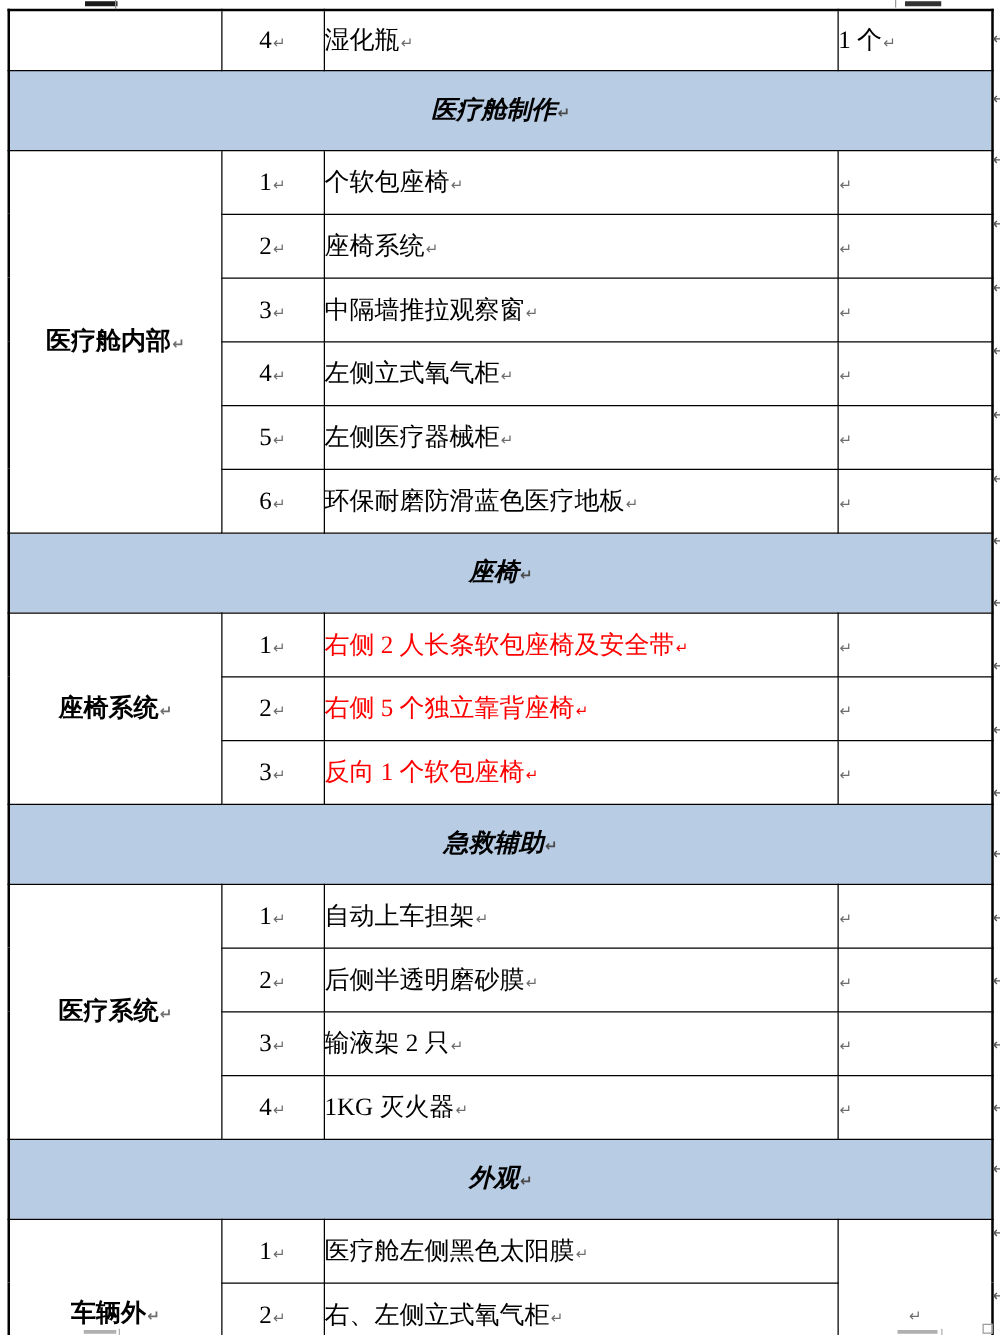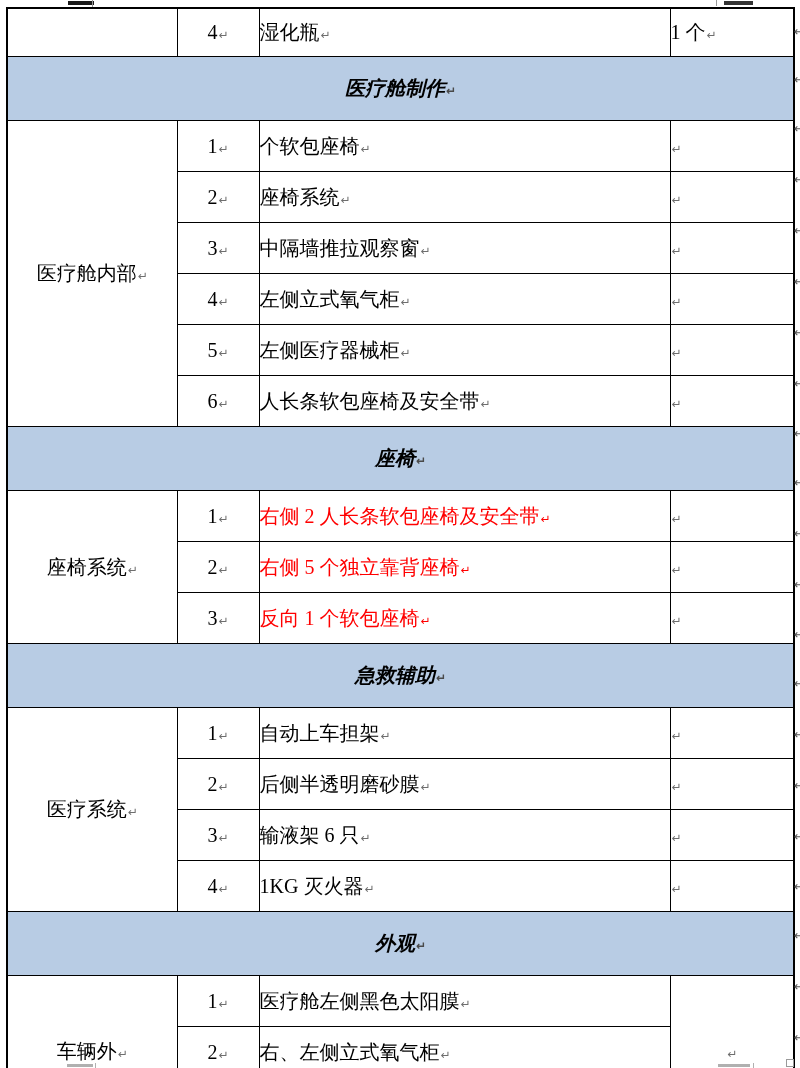--- a/index.html
+++ b/index.html
@@ -18,21 +18,21 @@
     border:1px solid #000; padding:0; vertical-align:middle;
     font-size:20px; line-height:1.2; overflow:hidden;
   }
   tr.h-lead{height:48px;}
   tr.h-band{height:64px;font-style:italic;}
   tr.h-item{height:51px;}
   td.band{
     background:#b8cce4; text-align:center; font-weight:bold;
     border-top:2px solid #000; border-bottom:2px solid #000;
   }
-  td.cat{text-align:center;}
+  td.cat{text-align:center;font-weight:bold;}
   td.num{text-align:center;}
   td.item{text-align:left; padding-left:5px;margin-top:28px;}
   td.qty{text-align:left; padding-left:7px;}
   td.qty-merged{text-align:center; padding-left:0;}
   .red{color:#ff0000;}
   .pm{
     font-family:"DejaVu Sans",sans-serif; font-size:12px;
     color:#6e6e6e; margin-left:1px; vertical-align:baseline;
   }
   .band .pm{color:#4a4a4a;}
@@ -93,21 +93,21 @@
       <td class="item"><span>左侧立式氧气柜</span><span class="pm">↵</span></td>
       <td class="qty"><span class="pm">↵</span></td>
     </tr>
     <tr class="h-item">
       <td class="num"><span>5</span><span class="pm">↵</span></td>
       <td class="item"><span>左侧医疗器械柜</span><span class="pm">↵</span></td>
       <td class="qty"><span class="pm">↵</span></td>
     </tr>
     <tr class="h-item">
       <td class="num"><span>6</span><span class="pm">↵</span></td>
-      <td class="item"><span>人长条软包座椅及安全带</span><span class="pm">↵</span></td>
+      <td class="item"><span>环保耐磨防滑蓝色医疗地板</span><span class="pm">↵</span></td>
       <td class="qty"><span class="pm">↵</span></td>
     </tr>
 
     <tr class="h-band">
       <td class="band" colspan="4"><span>座椅</span><span class="pm">↵</span></td>
     </tr>
     <tr class="h-item">
       <td class="cat" rowspan="3"><span>座椅系统</span><span class="pm">↵</span></td>
       <td class="num"><span>1</span><span class="pm">↵</span></td>
       <td class="item red"><span>右侧 2 人长条软包座椅及安全带</span><span class="pm">↵</span></td>
@@ -133,21 +133,21 @@
       <td class="item"><span>自动上车担架</span><span class="pm">↵</span></td>
       <td class="qty"><span class="pm">↵</span></td>
     </tr>
     <tr class="h-item">
       <td class="num"><span>2</span><span class="pm">↵</span></td>
       <td class="item"><span>后侧半透明磨砂膜</span><span class="pm">↵</span></td>
       <td class="qty"><span class="pm">↵</span></td>
     </tr>
     <tr class="h-item">
       <td class="num"><span>3</span><span class="pm">↵</span></td>
-      <td class="item"><span>输液架 6 只</span><span class="pm">↵</span></td>
+      <td class="item"><span>输液架 2 只</span><span class="pm">↵</span></td>
       <td class="qty"><span class="pm">↵</span></td>
     </tr>
     <tr class="h-item">
       <td class="num"><span>4</span><span class="pm">↵</span></td>
       <td class="item"><span>1KG 灭火器</span><span class="pm">↵</span></td>
       <td class="qty"><span class="pm">↵</span></td>
     </tr>
 
     <tr class="h-band">
       <td class="band" colspan="4"><span>外观</span><span class="pm">↵</span></td>

